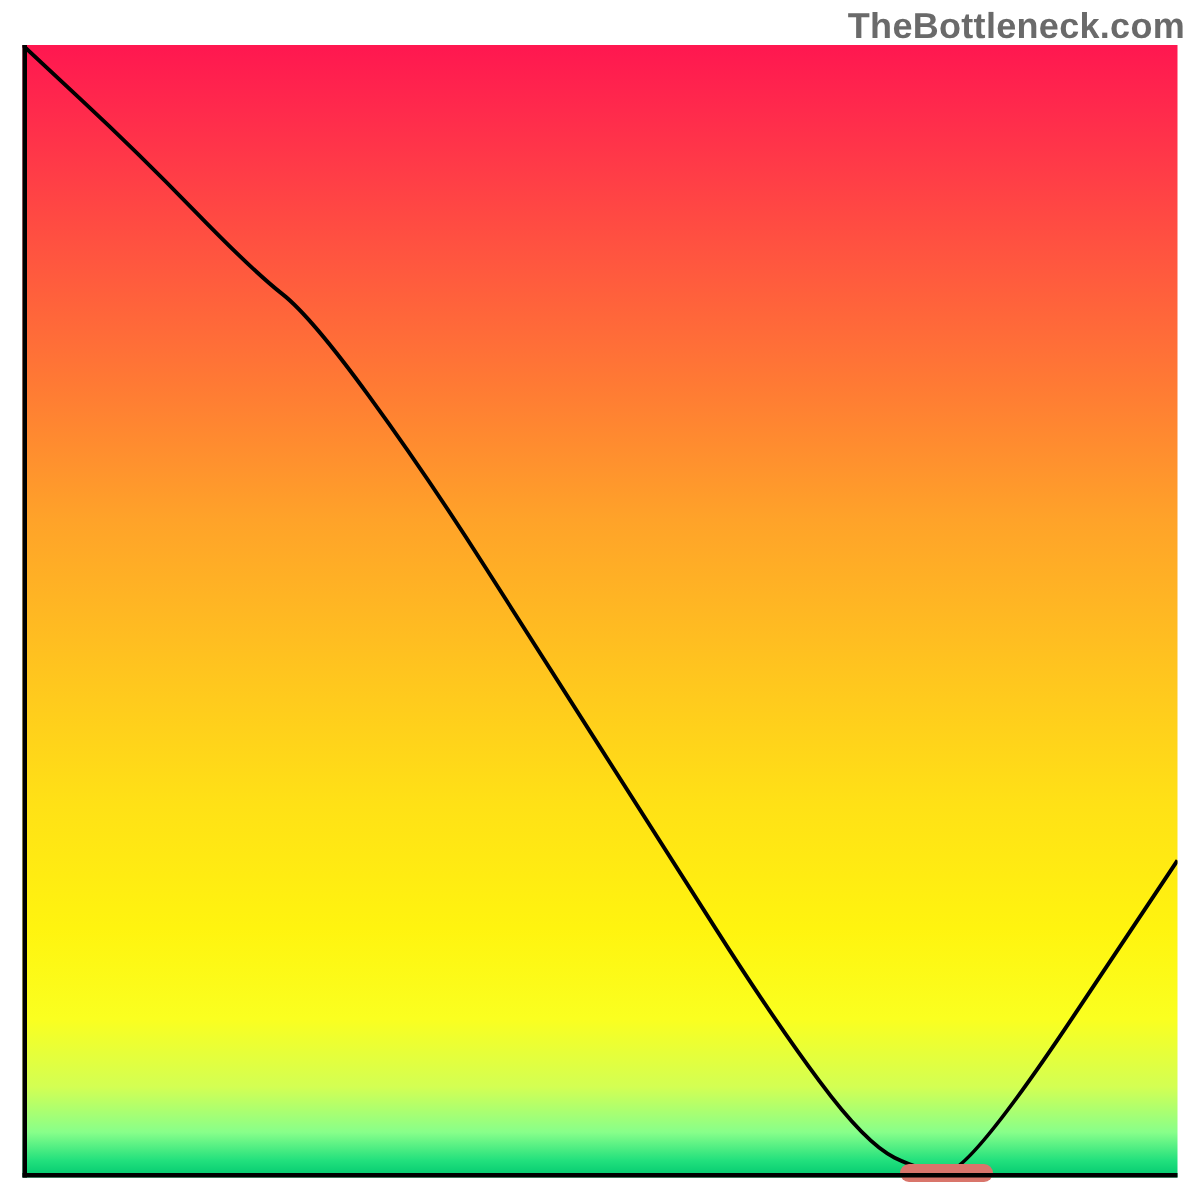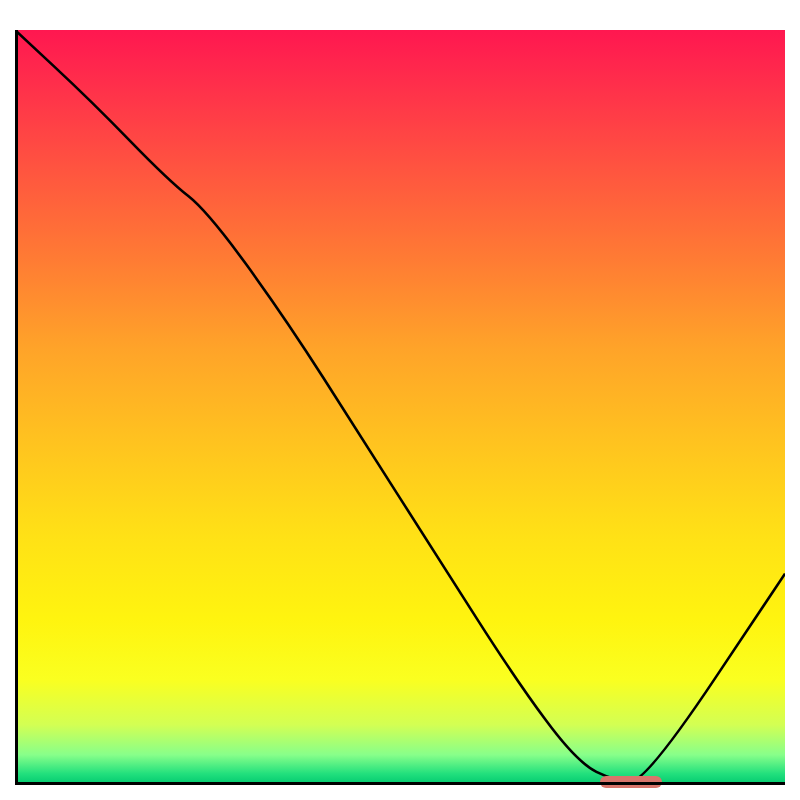--- a/index.html
+++ b/index.html
@@ -67,20 +67,21 @@
     position: absolute;
     height: 12px;
     border-radius: 6px;
     background: #d9756b;
   }
 </style>
 </head>
 <body>
 
 <div class="wrap">
+  <div class="watermark">TheBottleneck.com</div>
 
   <div class="plot">
     <div class="gradient"></div>
     <svg class="lines" viewBox="0 0 770 755" preserveAspectRatio="none">
       <path fill="none" stroke="#000" stroke-width="2.6" stroke-linejoin="round" d="M 0.0 0.0 Q 0.0 0.0 38.5 35.9 Q 77.0 71.7 115.5 111.4 Q 154.0 151.0 173.3 166.1 Q 192.5 181.2 231.0 234.1 Q 269.5 286.9 308.0 347.3 Q 346.5 407.7 385.0 468.1 Q 423.5 528.5 462.0 588.9 Q 500.5 649.3 531.3 690.8 Q 562.1 732.4 581.4 741.8 Q 600.6 751.2 616.0 751.2 Q 631.4 751.2 700.7 647.4 T 770.0 543.6"></path>
     </svg>
     <div class="marker" style="left: 585.2px; width: 61.6px; top: 745.98px; background: rgb(217, 117, 107);"></div>
     <div class="frame"></div>
   </div>
 </div>

